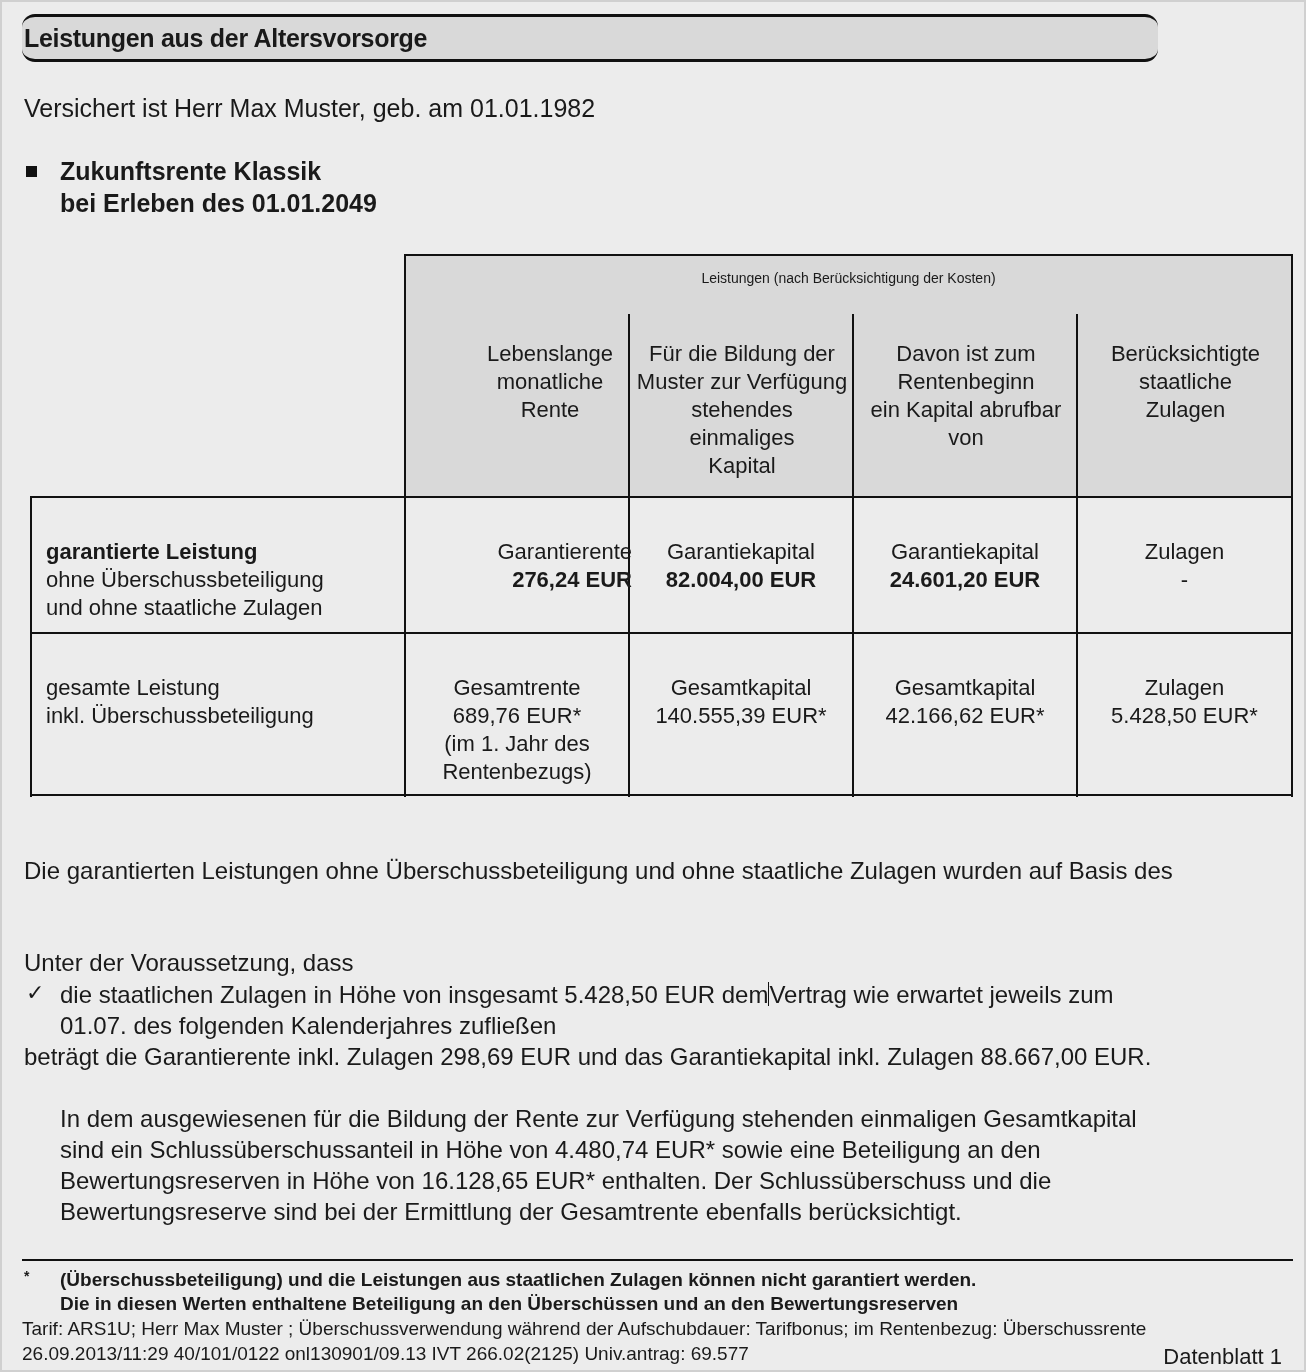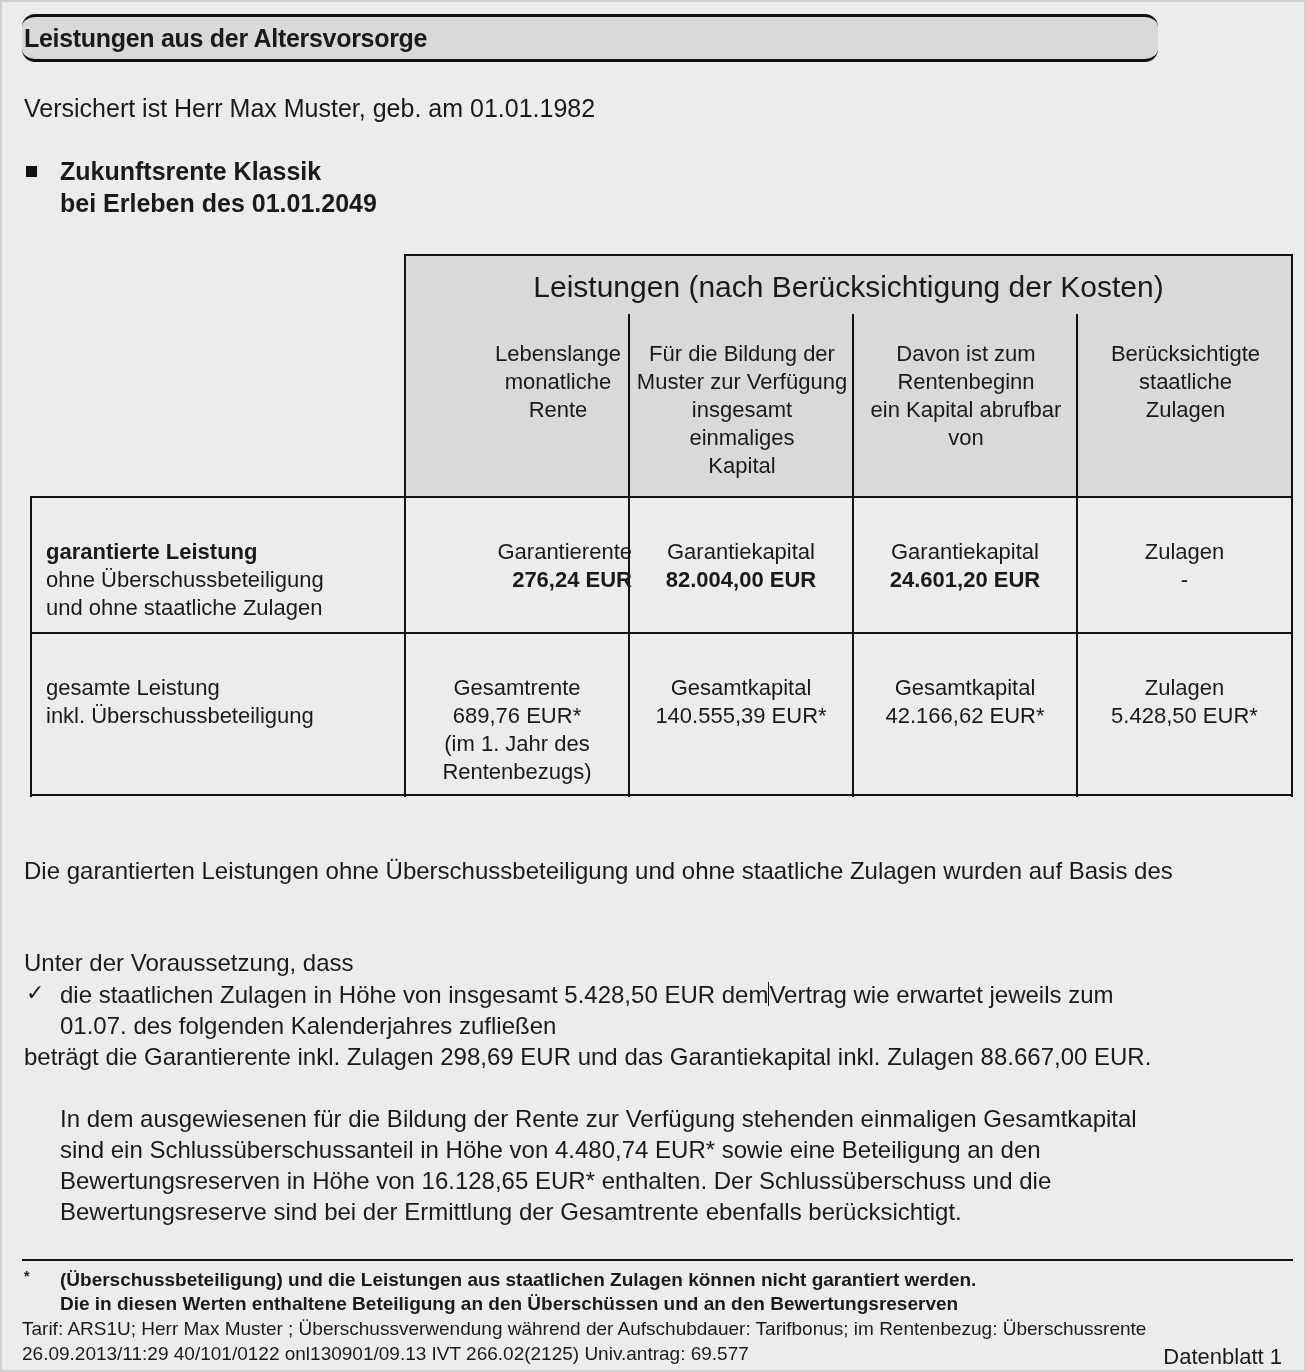--- a/index.html
+++ b/index.html
@@ -27,21 +27,21 @@
   .insured { left:22px; top:92px; font-size:25px; }
   .bullet-sq { left:24px; top:164px; width:11px; height:11px; background:#111; }
   .product { left:58px; top:153px; font-size:25px; font-weight:bold; line-height:32px; }
 
   
   .tbl-head {
     left:402px; top:252px; width:889px; height:243px;
     background:#d9d9d9; border:2px solid #111; border-bottom:none; box-sizing:border-box;
   }
   .tbl-head .super {
-    position:absolute; left:0; right:0; top:14px; text-align:center; font-size:30px;
+    position:absolute; left:0; right:0; top:14px; text-align:center; font-size:14px;
   }
   .col-head {
     position:absolute; top:58px; height:185px; text-align:center;
     font-size:22px; line-height:28px; box-sizing:border-box; padding-top:26px;
   }
   .vline { position:absolute; width:2px; background:#111; }
   .hline { position:absolute; height:2px; background:#111; }
   .row-label { font-size:22px; line-height:28px; }
   .cell { text-align:center; font-size:22px; line-height:28px; }
   .b { font-weight:bold; }
@@ -65,29 +65,29 @@
 <div class="abs insured">Versichert ist Herr Max Muster, geb. am 01.01.1982</div>
 
 <div class="abs bullet-sq"></div>
 <div class="abs product">
   <div>Zukunftsrente Klassik</div>
   <div>bei Erleben des 01.01.2049</div>
 </div>
 
 <div class="abs tbl-head">
   <div class="super">Leistungen (nach Berücksichtigung der Kosten)</div>
-  <div class="col-head" style="left:16px;width:272px;">
+  <div class="col-head" style="left:8px;width:272px;">
     <div>Lebenslange</div>
     <div>monatliche</div>
     <div>Rente</div>
   </div>
   <div class="col-head" style="left:224px;width:224px;">
     <div>Für die Bildung der</div>
     <div>Muster zur Verfügung</div>
-    <div>insgesamt</div>
+    <div>stehendes</div>
     <div>einmaliges</div>
     <div>Kapital</div>
   </div>
   <div class="col-head" style="left:448px;width:224px;">
     <div>Davon ist zum</div>
     <div>Rentenbeginn</div>
     <div>ein Kapital abrufbar</div>
     <div>von</div>
   </div>
   <div class="col-head" style="left:672px;width:215px;">

